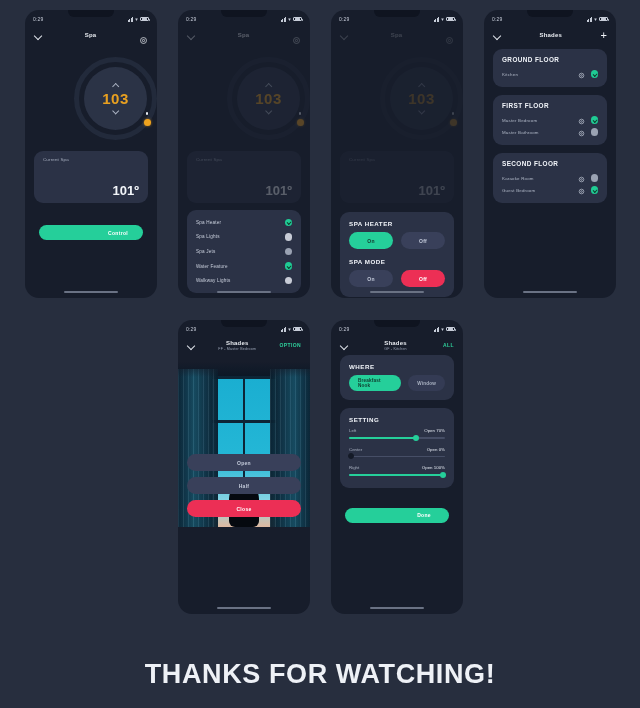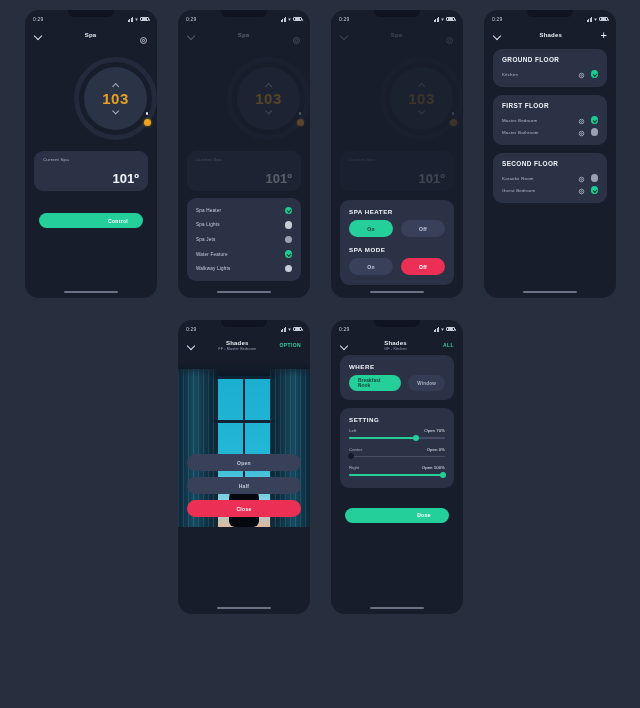--- a/index.html
+++ b/index.html
@@ -93,21 +93,21 @@
     background:#f0a31e; right: 1px; bottom: 9px;
     box-shadow: 0 0 3px rgba(240,163,30,.6);
   }
   .dial-dot {
     position:absolute; width: 2.4px; height: 2.4px; border-radius:50%;
     background:#e9edf4; right: 4px; bottom: 20px;
   }
 
   
   .card { background: #2b3246; border-radius: 9px; margin: 0 9px; }
-  .cur-card { padding: 6px 9px 7px 9px; position: relative; height: 40px; }
+  .cur-card { padding: 6px 9px 7px 9px; position: relative; height: 52px; }
   .cur-lbl { font-size: 4.4px; color: #a9b1c1; letter-spacing: .2px; }
   .cur-val { position:absolute; right: 9px; bottom: 5px; font-size: 13px; font-weight: 700; color: #f2f5f9; }
 
   .pill {
     height: 17px; border-radius: 9px; display:flex; align-items:center;
     justify-content:center; font-size: 5px; font-weight: 600; letter-spacing:.3px;
   }
   .pill.green { background: #25cf9a; color: #12372c; }
   .pill.red { background: #ec2f55; color: #ffffff; }
   .pill.grey { background: #39405a; color: #c3cada; }
@@ -588,13 +588,14 @@
           <div class="fill" style="width:100%"></div>
           <div class="knob" style="left:98%"></div>
         </div>
       </div>
     </div>
     <div style="height:20px"></div>
     <div class="btn-primary">Done</div>
     <div class="home-ind"></div>
   </div>
 
+  <div class="footer">THANKS FOR WATCHING!</div>
 </div>
 
 </body></html>

